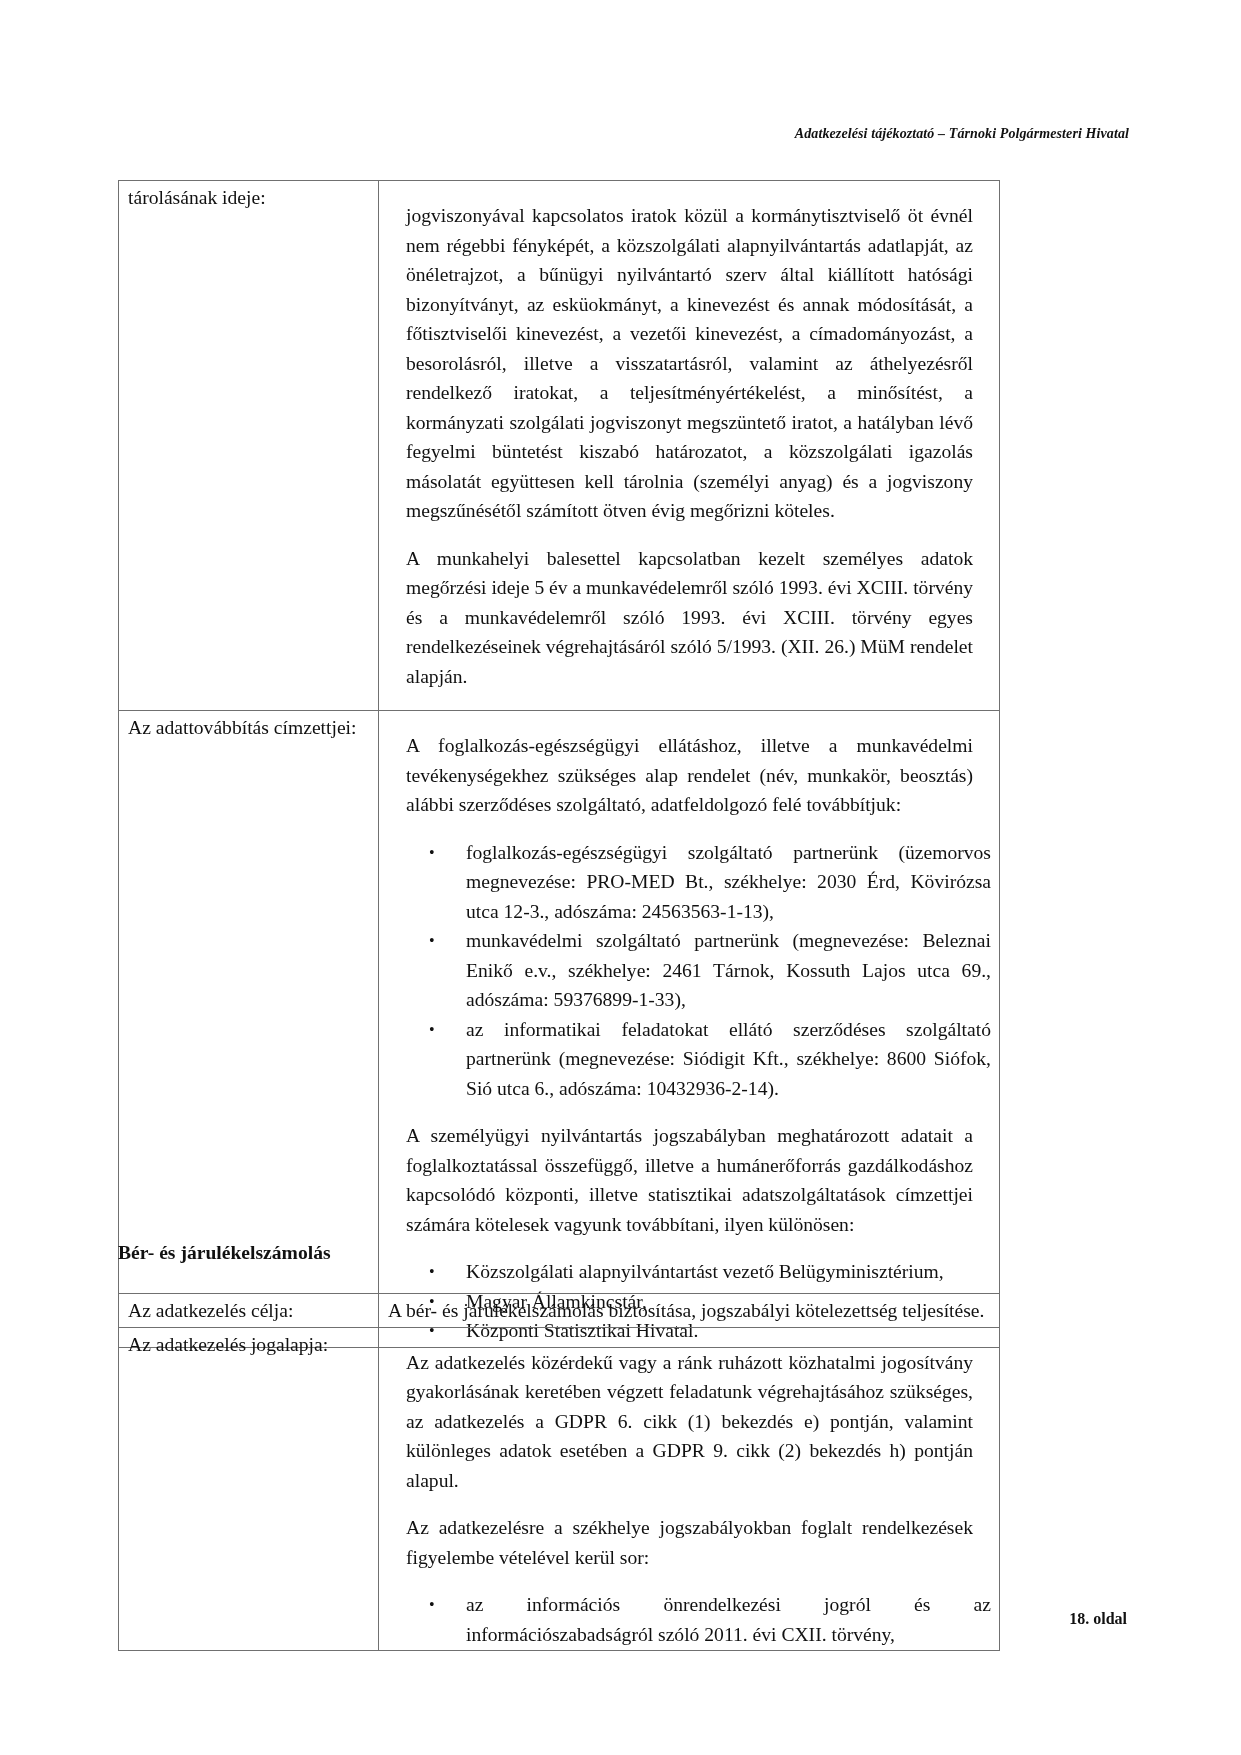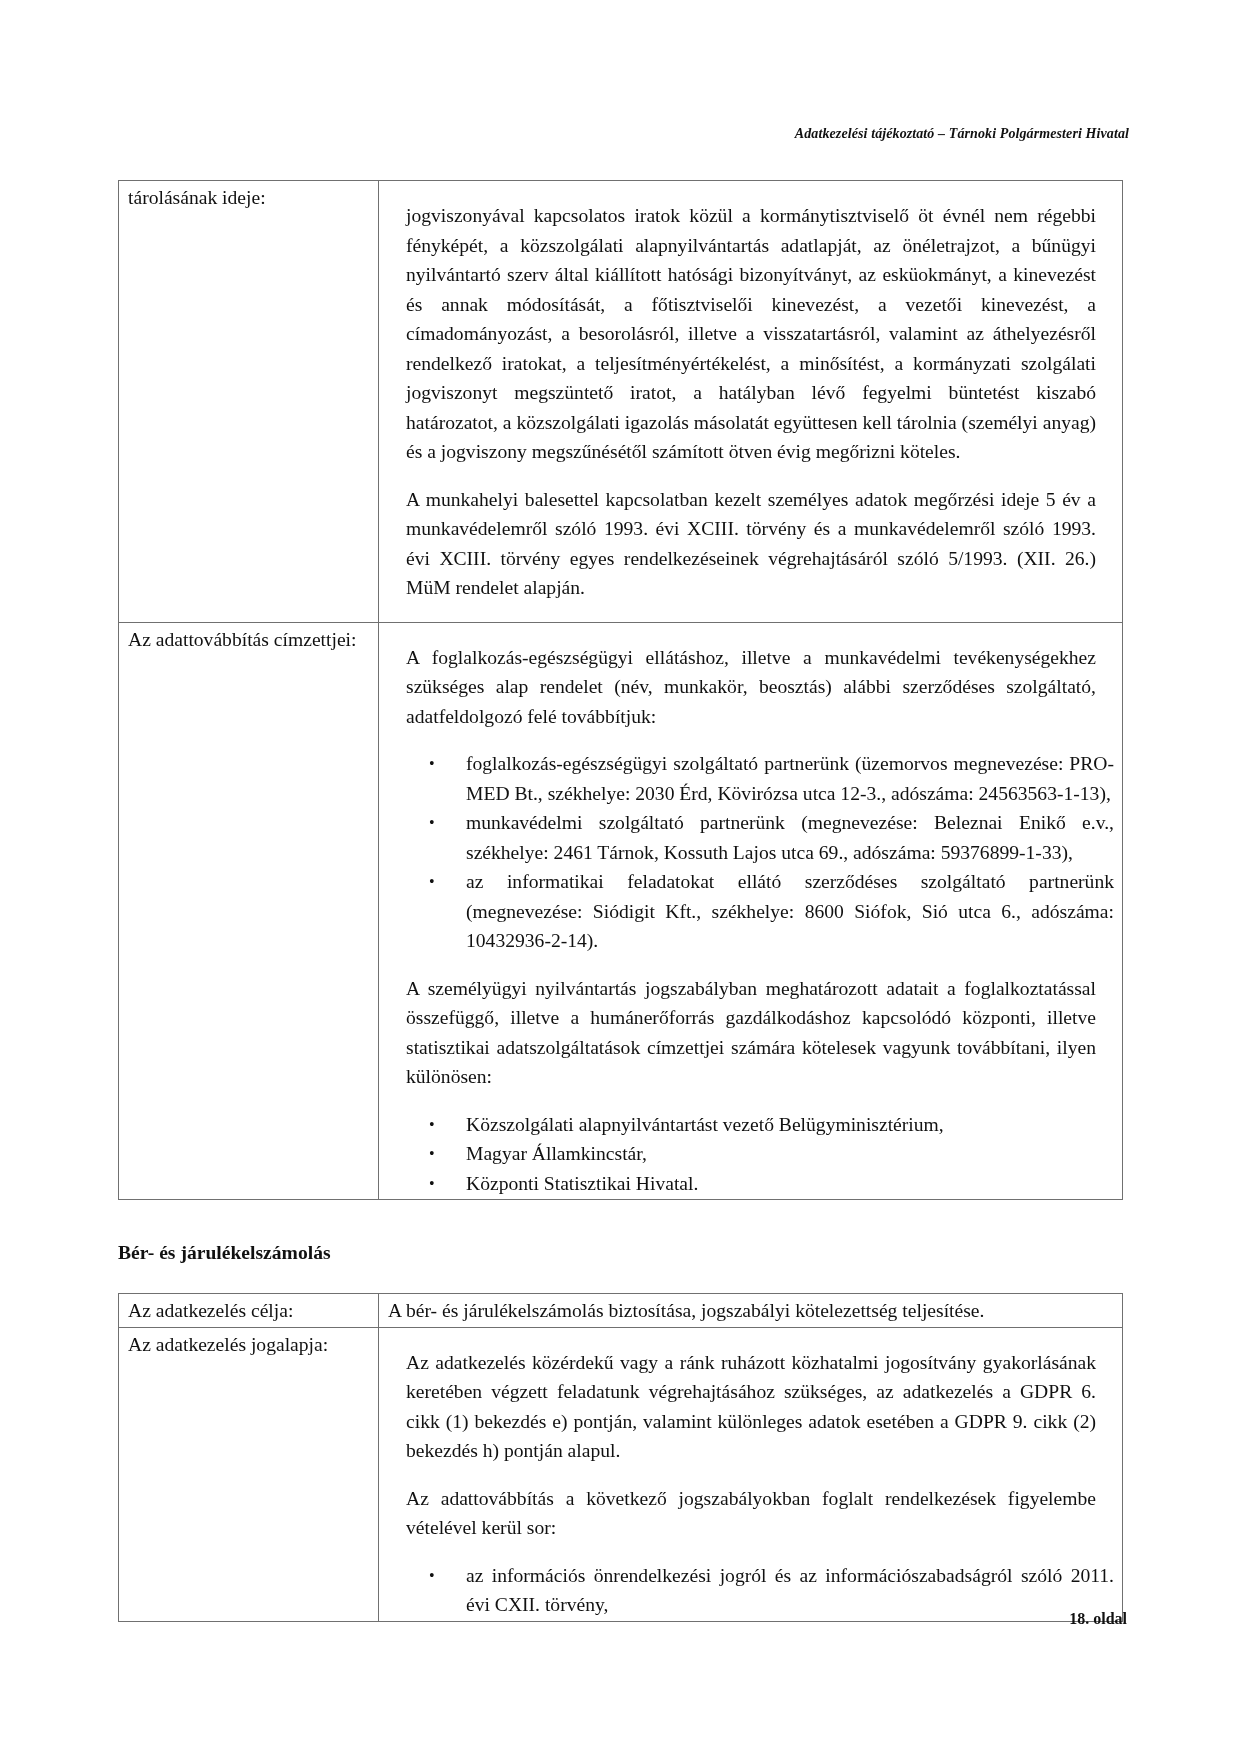--- a/index.html
+++ b/index.html
@@ -20,21 +20,21 @@
       top: 126px;
       right: 112px;
       font-style: italic;
       font-weight: bold;
       font-size: 14px;
       letter-spacing: 0.1px;
     }
     table.doc-table {
       position: absolute;
       left: 118px;
-      width: 1005px;
+      width: 882px;
       border-collapse: collapse;
       font-size: 19.6px;
       line-height: 29.5px;
     }
     table.doc-table td {
       border: 1.5px solid #707070;
       vertical-align: top;
       padding: 2px 8px 1px 9px;
     }
     table.doc-table td.label {
@@ -118,21 +118,21 @@
 <table class="doc-table" id="table2">
   <tbody>
       <tr>
     <td class="label">Az adatkezelés célja:</td>
     <td class="content">A bér- és járulékelszámolás biztosítása, jogszabályi kötelezettség teljesítése.</td>
   </tr>
   <tr>
     <td class="label">Az adatkezelés jogalapja:</td>
     <td class="content">
       <p class="para">Az adatkezelés közérdekű vagy a ránk ruházott közhatalmi jogosítvány gyakorlásának keretében végzett feladatunk végrehajtásához szükséges, az adatkezelés a GDPR 6. cikk (1) bekezdés e) pontján, valamint különleges adatok esetében a GDPR 9. cikk (2) bekezdés h) pontján alapul.</p>
-      <p class="para">Az adattovábbítás a következő jogszabályokban foglalt rendelkezések figyelembe vételével kerül sor:</p>
+      <p class="para">Az adatkezelésre a székhelye jogszabályokban foglalt rendelkezések figyelembe vételével kerül sor:</p>
       <ul class="bullets">
         <li><span class="bullet">•</span><span>az információs önrendelkezési jogról és az információszabadságról szóló 2011. évi CXII. törvény,</span></li>
       </ul>
     </td>
   </tr>
 </tbody>
   </table>
 
 <div class="page-number">18. oldal</div>
 

